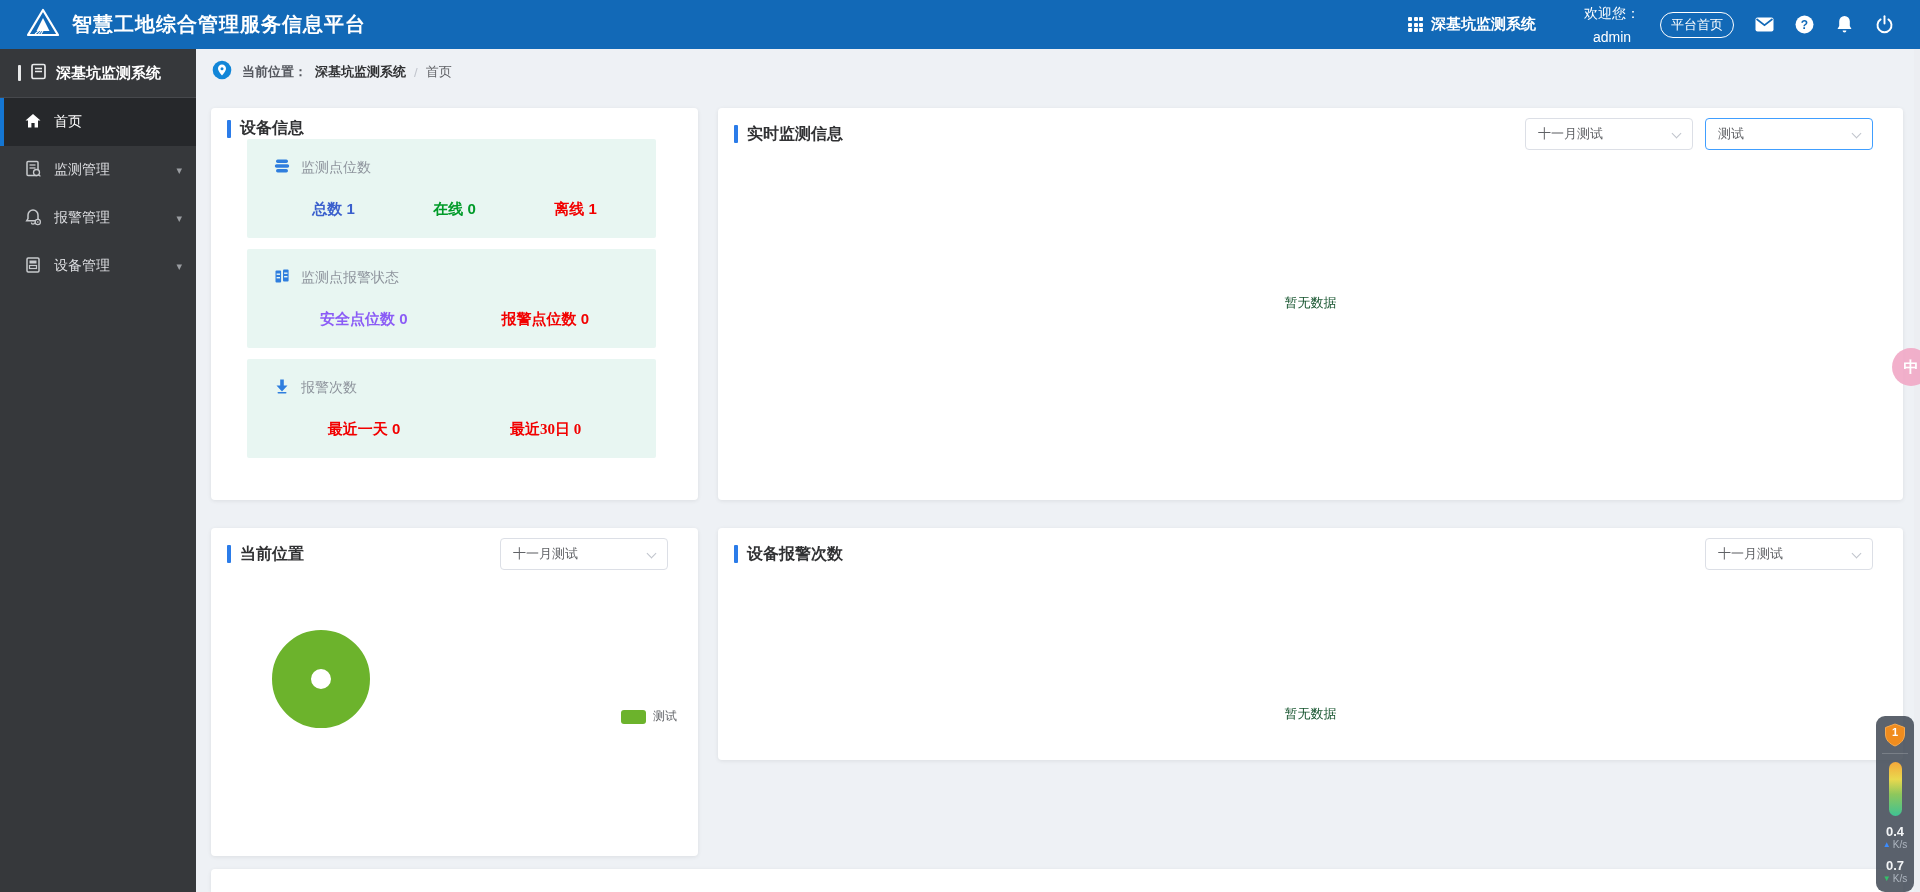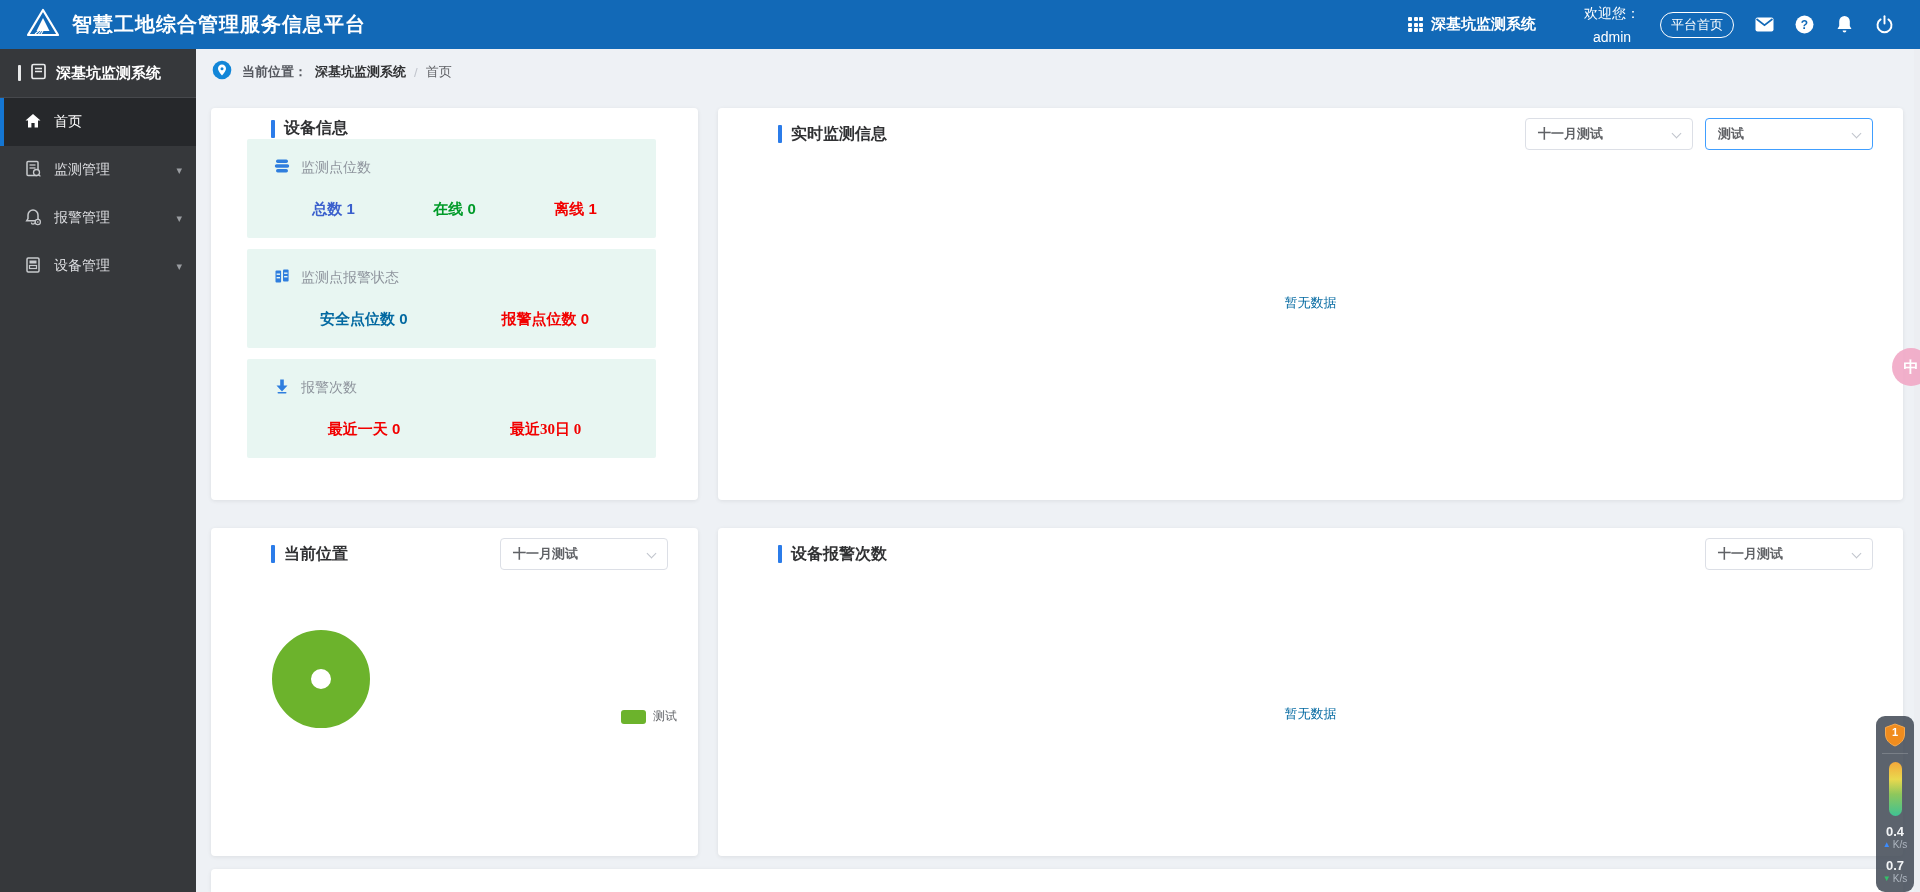--- a/index.html
+++ b/index.html
@@ -41,46 +41,46 @@
   .crumb-text { font-size:13px; color:#5a5e66; display:flex; gap:8px; align-items:center; }
   .crumb-prefix { font-weight:bold; color:#54575e; }
   .crumb-root { font-weight:bold; color:#303133; }
   .crumb-sep { color:#c0c4cc; }
   .crumb-cur { color:#606266; }
 
   
   .card { position:absolute; background:#fff; border-radius:4px;
     box-shadow:0 1px 4px rgba(0,0,0,.08); }
   .card-head { display:flex; align-items:center; padding:10px 30px 0 16px; }
-  .card-title { display:flex; align-items:center; gap:9px; font-size:16px; font-weight:bold; color:#303133;margin-left:44px; }
+  .card-title { display:flex; align-items:center; gap:9px; font-size:16px; font-weight:bold; color:#303133; }
   .title-bar { width:4px; height:18px; background:#2b7ce9; border-radius:1px; }
   .head-spacer { flex:1; }
 
   .select { width:168px; height:32px; border:1px solid #dcdfe6; border-radius:4px;
     display:flex; align-items:center; padding:0 12px; font-size:13px; color:#606266;
-    cursor:pointer; position:relative; background:#fff;font-weight:bold; }
+    cursor:pointer; position:relative; background:#fff; }
   .select.focus { border-color:#409eff; }
   .select .chev { position:absolute; right:12px; top:11px; width:7px; height:7px;
     border-right:1.5px solid #c0c4cc; border-bottom:1.5px solid #c0c4cc; transform:rotate(45deg); }
   .select + .select { margin-left:12px; }
 
   #card-device { left:211px; top:108px; width:487px; height:392px; }
   #card-realtime { left:718px; top:108px; width:1185px; height:392px; }
   #card-monitor { left:211px; top:528px; width:487px; height:328px; }
-  #card-alarm { left:718px; top:528px; width:1185px; height:328px; }
+  #card-alarm { left:718px; top:528px; width:1185px; height:232px; }
 
   .stat-panel { background:#e8f6f2; border-radius:2px; margin:0 42px 11px 36px; height:99px;
     padding:18px 20px 0 26px; }
   .stat-panel:first-of-type { margin-top:10px; }
   .panel-title { display:flex; align-items:center; gap:10px; font-size:14px; color:#8d939c; }
   .stat-row { display:flex; justify-content:space-around; margin-top:22px; }
   .stat { font-size:15px; font-weight:bold; white-space:nowrap; }
 
   .empty-text { position:absolute; left:0; right:0; text-align:center;
-    font-size:13px; color:#0369a1; }
+    font-size:13px; color:#14532d; }
 
   .donut { position:absolute; left:61px; top:102px; width:98px; height:98px;
     border:39px solid #6cb32c; border-radius:50%; cursor:pointer; }
   .legend { position:absolute; left:410px; top:180px; display:flex; align-items:center; gap:7px; cursor:pointer; }
   .legend .swatch { width:25px; height:14px; border-radius:3px; background:#6cb32c; }
   .legend .ltext { font-size:12px; color:#606266; }
 
   .bottom-strip { position:absolute; left:211px; top:869px; width:1692px; height:23px;
     background:#fff; border-radius:4px 4px 0 0; box-shadow:0 1px 4px rgba(0,0,0,.08); }
 
@@ -285,21 +285,21 @@
             <rect x="10" y="2.5" width="5.6" height="12" rx="1" fill="#2f7ede"></rect>
             <rect x="3.6" y="6.5" width="3.4" height="1.4" fill="#e8f6f2"></rect>
             <rect x="3.6" y="10" width="3.4" height="1.4" fill="#e8f6f2"></rect>
             <rect x="11.1" y="5.5" width="3.4" height="1.4" fill="#e8f6f2"></rect>
             <rect x="11.1" y="9" width="3.4" height="1.4" fill="#e8f6f2"></rect>
           </svg>
         </span>
         <span>监测点报警状态</span>
       </div>
       <div class="stat-row">
-        <span class="stat" style="color: #0369a1;">
+        <span class="stat" style="color: #8b5cf6;">
           <span>安全点位数</span>&nbsp;<span>0</span>
         </span>
         <span class="stat" style="color: rgb(242, 0, 0);">
           <span>报警点位数</span>&nbsp;<span>0</span>
         </span>
       </div>
     </div>
 
     <div class="stat-panel">
       <div class="panel-title">

